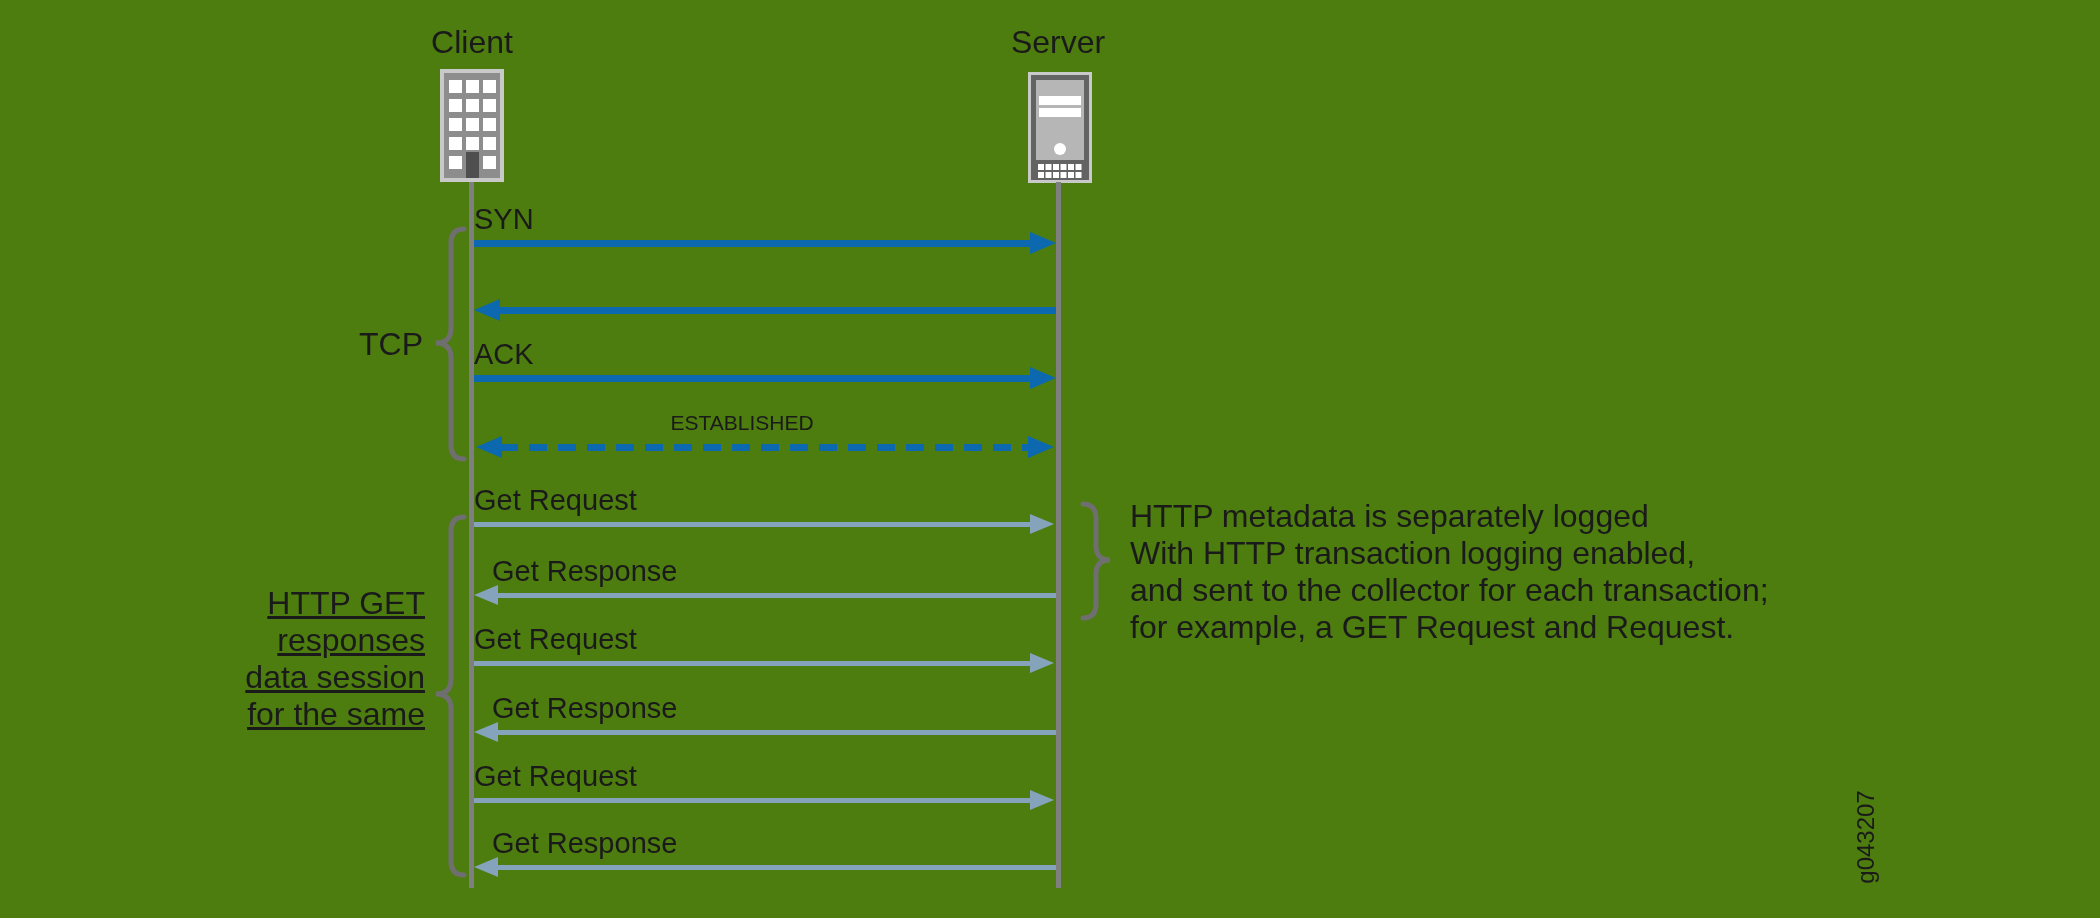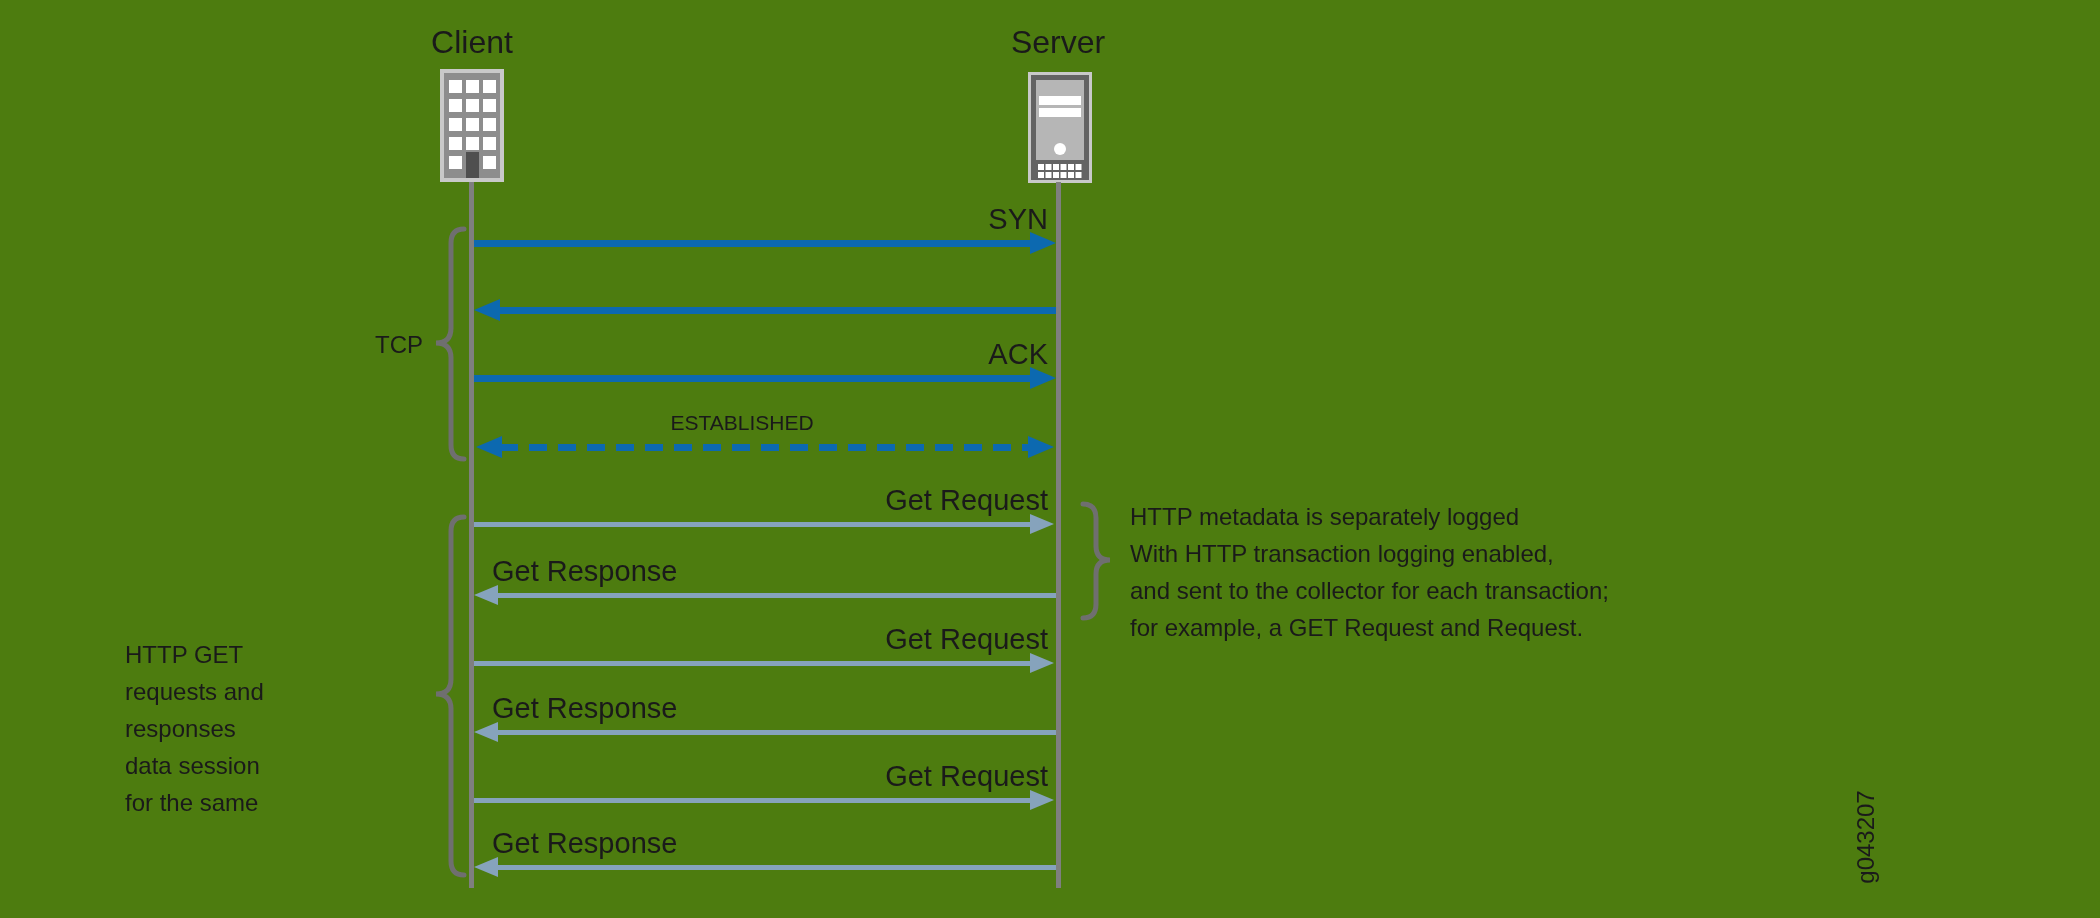--- a/index.html
+++ b/index.html
@@ -14,44 +14,44 @@
   }
   .lifeline{
     position:absolute; top:182px; height:706px; width:5px;
     background:var(--lifeline,#7f7f7f);
   }
   .icon{ position:absolute; }
   .lbl{
     position:absolute; height:36px; font-size:29px; line-height:36px;
     white-space:nowrap;
   }
-  .lbl.align-right{ left:474px; width:558px; text-align:right;padding-left:16px; }
+  .lbl.align-right{ left:474px; width:558px; text-align:left; }
   .lbl.align-left{ left:492px; width:560px; text-align:left; }
   .lbl.align-center{ left:452px; width:580px; text-align:center; font-size:21px; }
   .shaft{ position:absolute; }
   .shaft.blue{ height:7px; background:var(--tcp-arrow,#0c69b0); }
   .shaft.blue-dashed{
     height:7px;
     background:repeating-linear-gradient(90deg,
       var(--tcp-arrow,#0c69b0) 0 18px, transparent 18px 29px);
   }
   .shaft.slate{ height:5px; background:var(--http-arrow,#86a3bc); }
   .head{ position:absolute; width:0; height:0; }
   .head.blue-r{ border-top:11px solid transparent; border-bottom:11px solid transparent;
     border-left:26px solid var(--tcp-arrow,#0c69b0); }
   .head.blue-l{ border-top:11px solid transparent; border-bottom:11px solid transparent;
     border-right:26px solid var(--tcp-arrow,#0c69b0); }
   .head.slate-r{ border-top:10px solid transparent; border-bottom:10px solid transparent;
     border-left:24px solid var(--http-arrow,#86a3bc); }
   .head.slate-l{ border-top:10px solid transparent; border-bottom:10px solid transparent;
     border-right:24px solid var(--http-arrow,#86a3bc); }
   .brace path{ stroke:var(--brace,#6f6f6f); stroke-width:5; fill:none; stroke-linecap:round; }
-  .side-label{ position:absolute; font-size:24px; line-height:37px; }
+  .side-label{ position:absolute; font-size:32px; line-height:37px; }
   #tcp-label{ left:243px; top:326px; width:180px; text-align:right; }
-  #http-label{ left:125px; top:636px; width:300px; text-align:left; }
+  #http-label{ left:125px; top:585px; width:300px; text-align:right;text-decoration:underline; }
   #annotation{ left:1130px; top:498px; width:760px; text-align:left; }
   #figure-id{
     position:absolute; left:1866px; top:837px; font-size:24px; white-space:nowrap;
     transform:translate(-50%,-50%) rotate(-90deg);
   }
 </style>
 </head>
 <body>
 
 <div id="canvas">
@@ -150,21 +150,20 @@
   <svg class="brace" style="position:absolute;left:424px;top:226px" width="44" height="236" viewBox="0 0 44 236">
     <path d="M 40,3 Q 27,3 27,17 L 27,102 Q 27,117 12,117 Q 27,117 27,132 L 27,219 Q 27,233 40,233"></path>
   </svg>
   <div class="side-label" id="tcp-label">TCP</div>
 
   <svg class="brace" style="position:absolute;left:424px;top:514px" width="44" height="364" viewBox="0 0 44 364">
     <path d="M 40,3 Q 27,3 27,17 L 27,165 Q 27,180 12,180 Q 27,180 27,195 L 27,347 Q 27,361 40,361"></path>
   </svg>
   <div class="side-label" id="http-label">
     <div>HTTP GET</div>
-    <div>requests and</div>
     <div>responses</div>
     <div>data session</div>
     <div>for the same</div>
   </div>
 
   <svg class="brace" style="position:absolute;left:1080px;top:501px" width="46" height="120" viewBox="0 0 46 120">
     <path d="M 3,3 Q 16,3 16,17 L 16,45 Q 16,59 30,59 Q 16,59 16,73 L 16,103 Q 16,117 3,117"></path>
   </svg>
   <div class="side-label" id="annotation">
     <div>HTTP metadata is separately logged</div>

